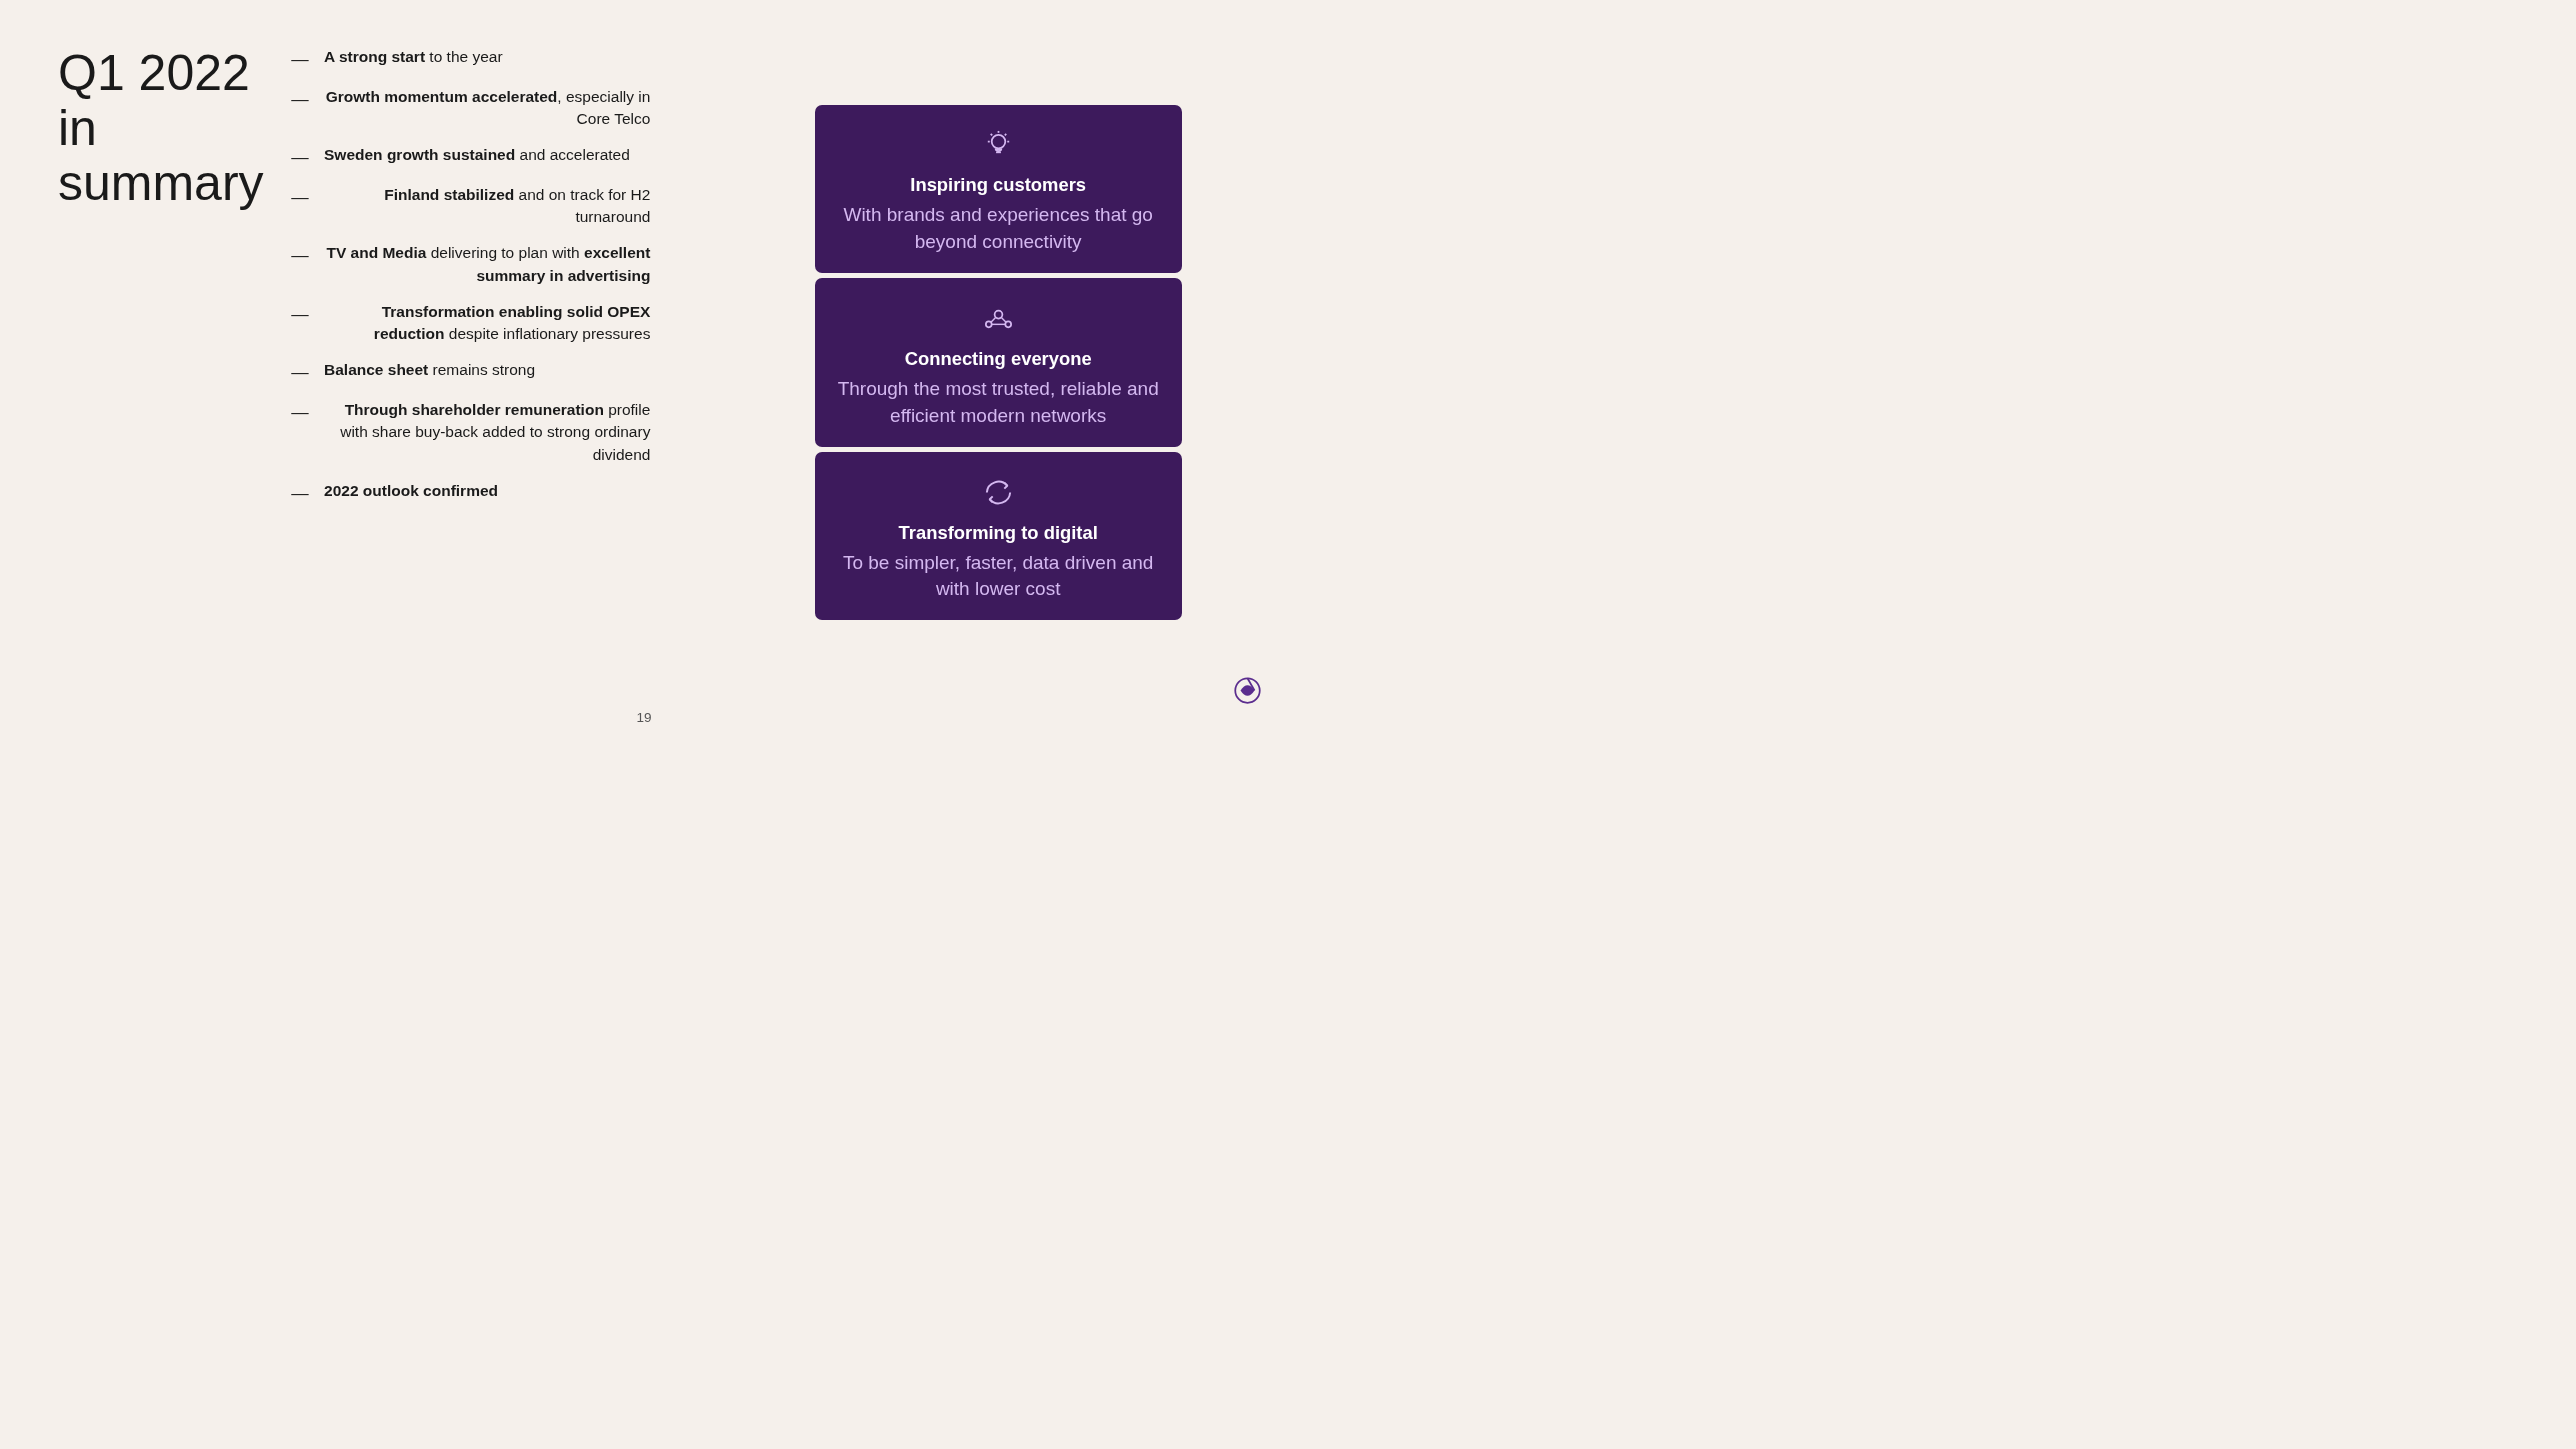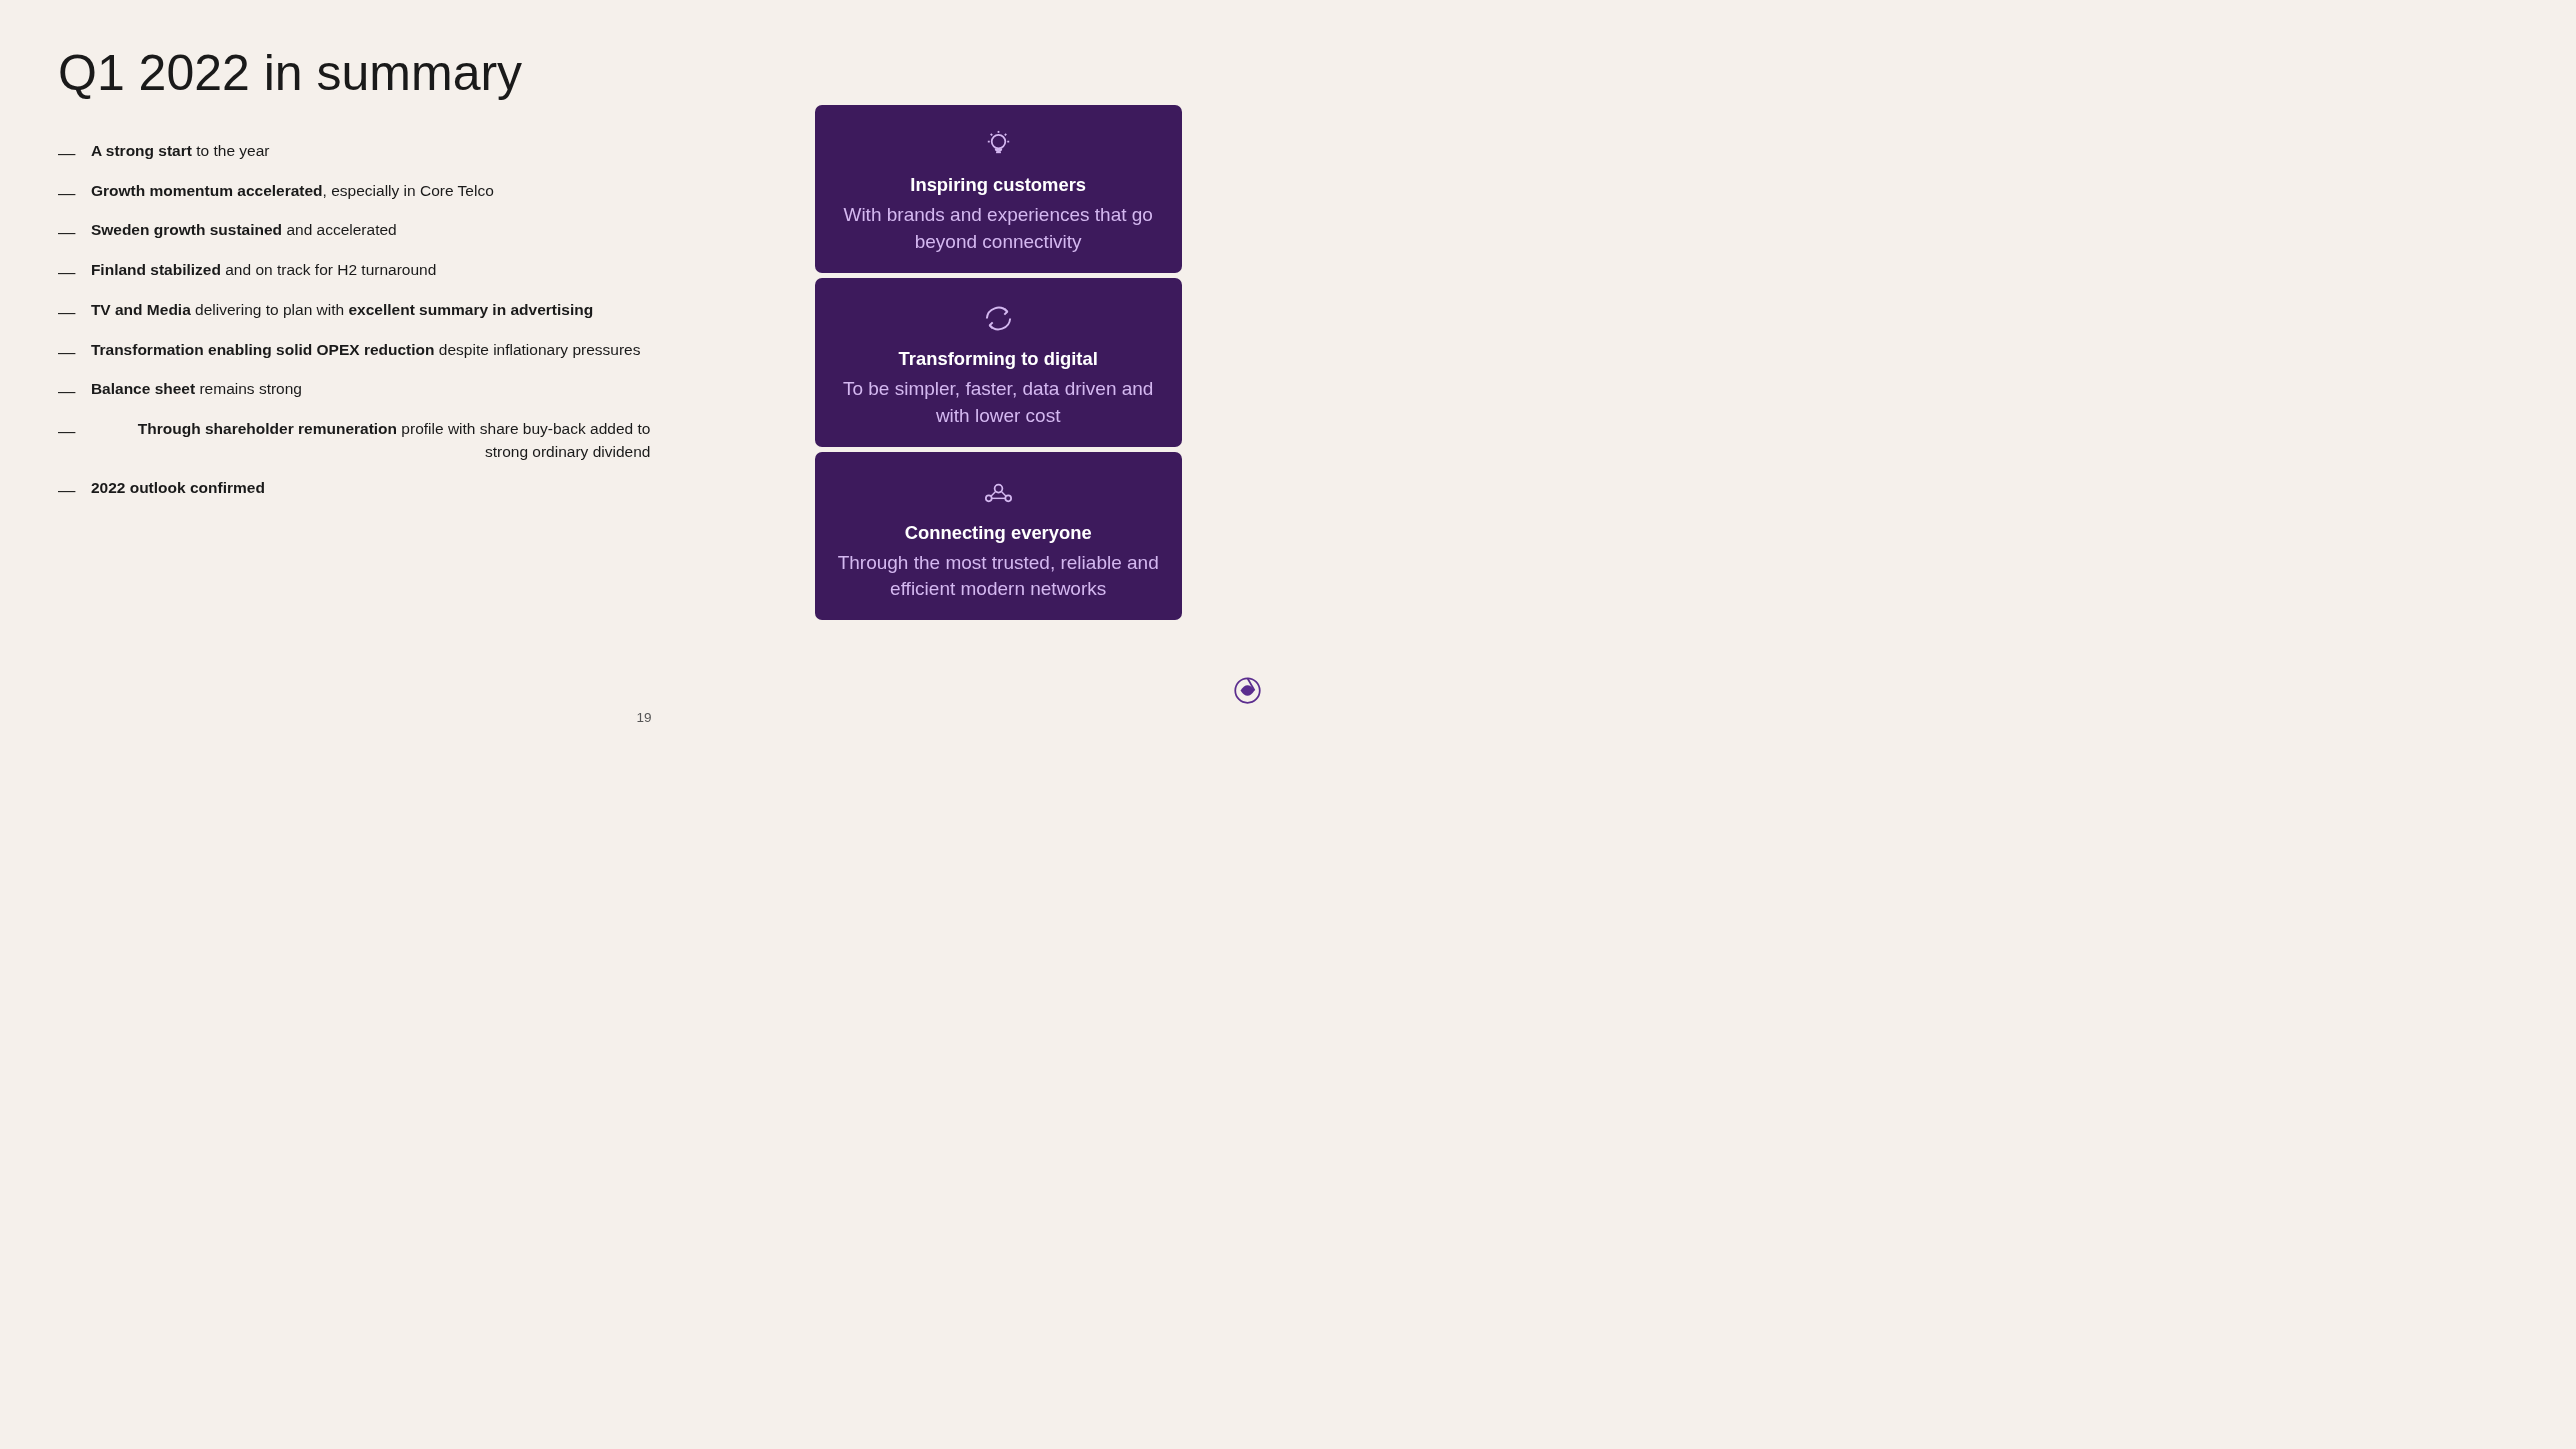--- a/index.html
+++ b/index.html
@@ -18,21 +18,21 @@
       width: 100%;
       height: 100%;
       position: relative;
     }
 
     
     .left-panel {
       flex: 0 0 55%;
       padding: 46px 58px;
       display: flex;
-      flex-direction: column;
+      flex-direction: row;
       justify-content: flex-start;
     }
 
     .page-title {
       font-size: 50px;
       font-weight: 300;
       color: #1a1a1a;
       margin-bottom: 39px;
       line-height: 1.1;
     }
@@ -223,45 +223,45 @@
             <line x1="15.5" y1="25" x2="20.5" y2="25" stroke="#d4b8f0" stroke-width="1.8"></line>
           </svg>
         </div>
         <div class="card-title">Inspiring customers</div>
         <div class="card-subtitle">With brands and experiences that go beyond connectivity</div>
       </div>
 
       <div class="card">
         <div class="card-icon">
           <svg viewBox="0 0 36 36" fill="none" xmlns="http://www.w3.org/2000/svg">
-            <path d="M27 11 A12 12 0 0 0 6 18" stroke="#d4b8f0" stroke-width="2" fill="none"></path>
-            <path d="M9 25 A12 12 0 0 0 30 18" stroke="#d4b8f0" stroke-width="2" fill="none"></path>
-            <polyline points="24,8 27,11 24,14" stroke="#d4b8f0" stroke-width="2" fill="none" stroke-linejoin="round"></polyline>
-            <polyline points="12,28 9,25 12,22" stroke="#d4b8f0" stroke-width="2" fill="none" stroke-linejoin="round"></polyline>
-          </svg>
-        </div>
-        <div class="card-title">Transforming to digital</div>
-        <div class="card-subtitle">To be simpler, faster, data driven and with lower cost</div>
-      </div>
-
-      <div class="card">
-        <div class="card-icon">
-          <svg viewBox="0 0 36 36" fill="none" xmlns="http://www.w3.org/2000/svg">
             <circle cx="18" cy="14" r="4" stroke="#d4b8f0" stroke-width="1.8" fill="none"></circle>
             <circle cx="8" cy="24" r="3" stroke="#d4b8f0" stroke-width="1.8" fill="none"></circle>
             <circle cx="28" cy="24" r="3" stroke="#d4b8f0" stroke-width="1.8" fill="none"></circle>
             <line x1="14.8" y1="17.2" x2="10.5" y2="21.5" stroke="#d4b8f0" stroke-width="1.5"></line>
             <line x1="21.2" y1="17.2" x2="25.5" y2="21.5" stroke="#d4b8f0" stroke-width="1.5"></line>
             <path d="M11 24 L25 24" stroke="#d4b8f0" stroke-width="1.5"></path>
           </svg>
         </div>
         <div class="card-title">Connecting everyone</div>
         <div class="card-subtitle">Through the most trusted, reliable and efficient modern networks</div>
       </div>
 
+      <div class="card">
+        <div class="card-icon">
+          <svg viewBox="0 0 36 36" fill="none" xmlns="http://www.w3.org/2000/svg">
+            <path d="M27 11 A12 12 0 0 0 6 18" stroke="#d4b8f0" stroke-width="2" fill="none"></path>
+            <path d="M9 25 A12 12 0 0 0 30 18" stroke="#d4b8f0" stroke-width="2" fill="none"></path>
+            <polyline points="24,8 27,11 24,14" stroke="#d4b8f0" stroke-width="2" fill="none" stroke-linejoin="round"></polyline>
+            <polyline points="12,28 9,25 12,22" stroke="#d4b8f0" stroke-width="2" fill="none" stroke-linejoin="round"></polyline>
+          </svg>
+        </div>
+        <div class="card-title">Transforming to digital</div>
+        <div class="card-subtitle">To be simpler, faster, data driven and with lower cost</div>
+      </div>
+
 
     </div>
   </div>
 
   <div class="page-number">19</div>
 
   <div class="logo">
     <svg viewBox="0 0 40 40" fill="none" xmlns="http://www.w3.org/2000/svg">
       <ellipse cx="20" cy="20" rx="14" ry="14" stroke="#5b2d8e" stroke-width="2" fill="none"></ellipse>
       <path d="M12 20 Q20 8 28 20 Q20 32 12 20Z" fill="#5b2d8e"></path>

